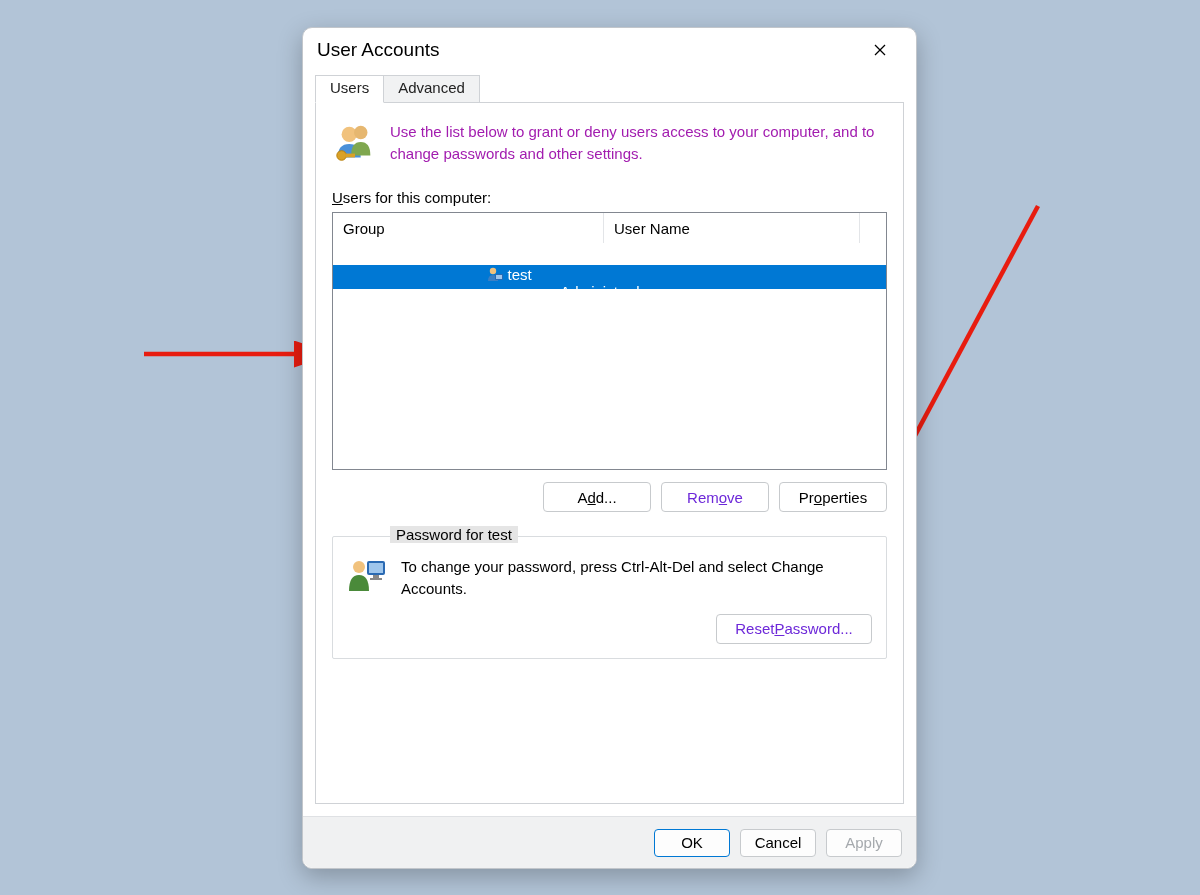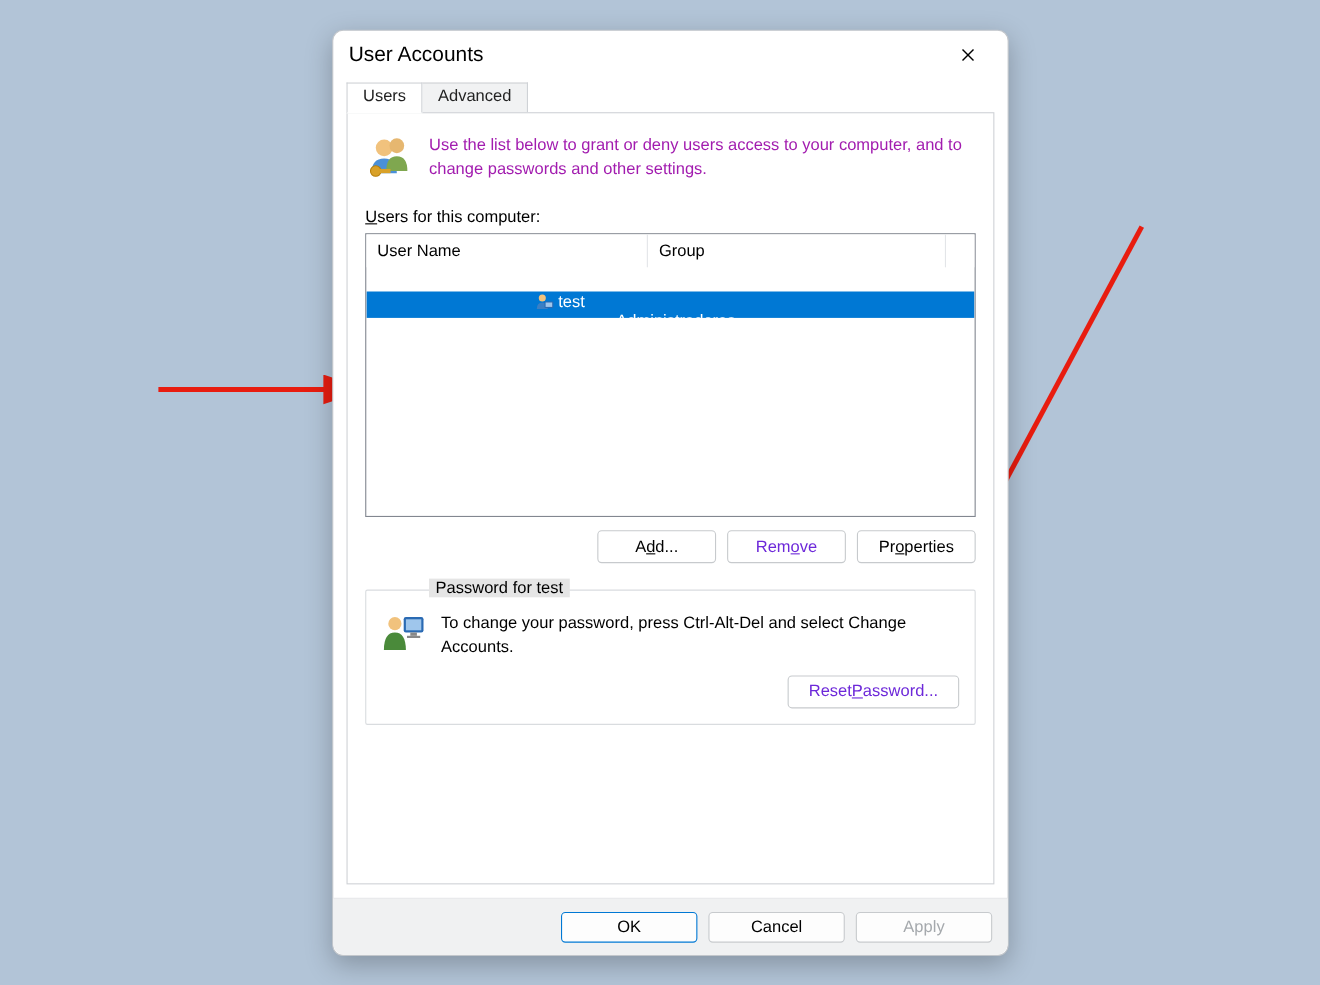--- a/index.html
+++ b/index.html
@@ -199,21 +199,21 @@
       background: #f0f1f2;
       border-top: 1px solid #dfe1e4;
       display: flex;
       align-items: center;
       justify-content: flex-end;
       gap: 10px;
       padding: 0 14px;
       border-radius: 0 0 10px 10px;
     }
     .dlg-btn {
-      width: 124px;
+      width: 76px;
       height: 28px;
       border: 1px solid #c7cacd;
       border-radius: 4px;
       background: #fdfdfd;
       font-size: 15px;
       display: flex;
       align-items: center;
       justify-content: center;
       cursor: pointer;
     }
@@ -276,25 +276,25 @@
       </svg>
       <div class="intro-text">Use the list below to grant or deny users access to your computer, and to change passwords and other settings.</div>
     </div>
 
     <div class="label-row">
       <span class="u">U</span><span>sers for this computer:</span>
     </div>
 
     <div class="userlist">
       <div class="userlist-header">
+        <div class="col col-group">
+            <span>Group</span>
+          </div>
         <div class="col col-name">
             <span>User Name</span>
-          </div>
-        <div class="col col-group">
-            <span>Group</span>
           </div>
         <div class="col-end"></div>
       </div>
       <div class="userlist-body">
         <div class="user-row selected">
           <div class="cell-name">
             <svg class="user-icon" viewBox="0 0 18 18">
               <circle cx="7" cy="6" r="3.2" fill="#f1c27d"></circle>
               <path d="M2 16 Q2 10 7 10 Q12 10 12 16 Z" fill="#3b7fc4"></path>
               <rect x="9" y="9" width="8" height="6" rx="1" fill="#2a6ab3"></rect>

